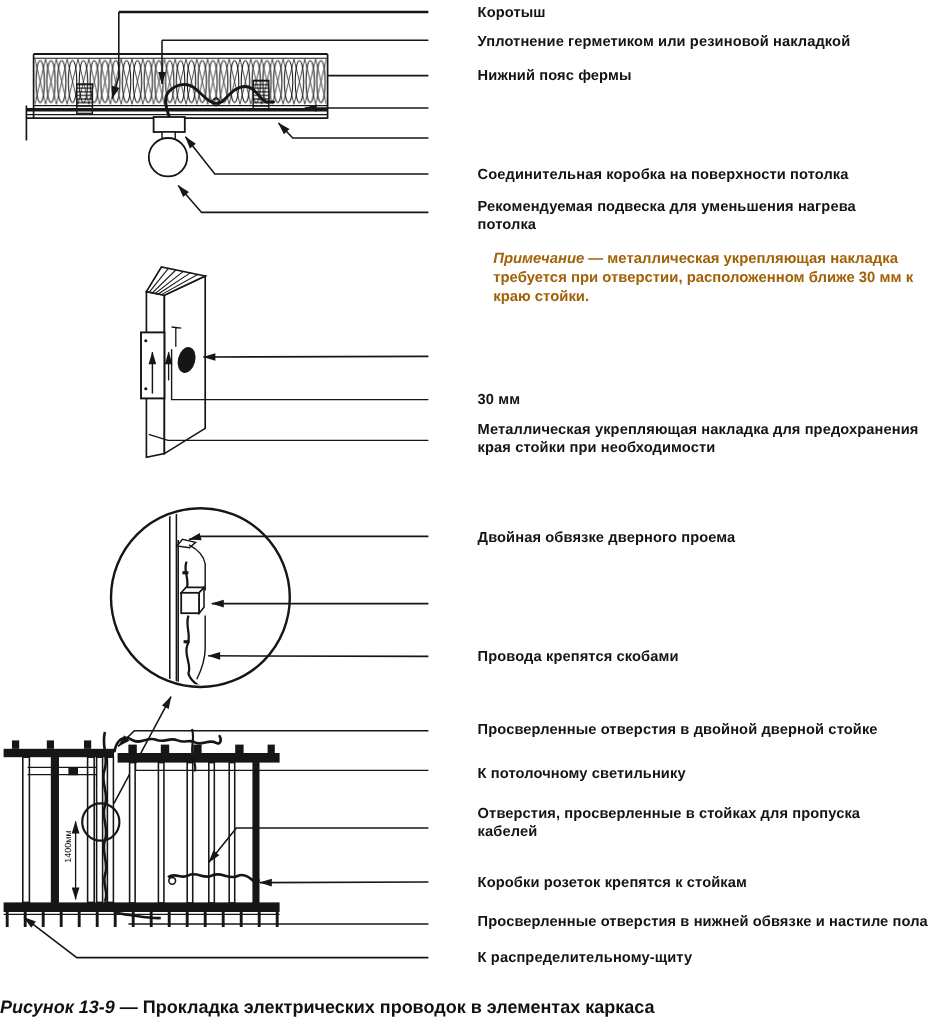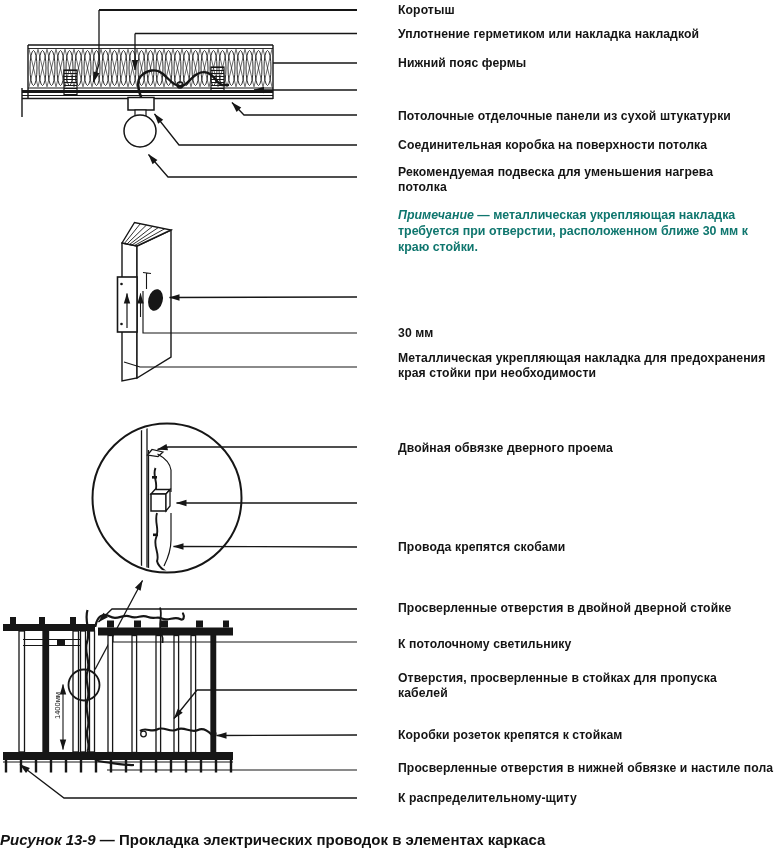--- a/index.html
+++ b/index.html
@@ -2,21 +2,21 @@
 <html><head>
 <meta charset="utf-8">
 <style>
   html,body{margin:0;padding:0;background:#fff;}
   #page{position:relative;width:780px;height:855px;background:#fff;overflow:hidden;
         font-family:"Liberation Sans",sans-serif;text-decoration:underline;}
   #art{position:absolute;left:0;top:0;}
   .co{position:absolute;left:398px;width:380px;color:#141414;
       font:700 12.2px/15px "Liberation Sans",sans-serif;letter-spacing:.1px;}
   .nw{white-space:nowrap;}
-  .note{position:absolute;left:398px;width:350px;color:#0f766e;
+  .note{position:absolute;left:411px;width:350px;color:#a16207;
         font:700 12.4px/15.8px "Liberation Sans",sans-serif;}
   .note .nlab{font-style:italic;}
   .cap{position:absolute;left:0;top:831px;width:652px;text-align:left;color:#111;
        font:700 15px/18px "Liberation Sans",sans-serif;}
   .cap .clab{font-style:italic;}
 </style>
 </head>
 <body>
 
 <div id="page">
@@ -151,23 +151,22 @@
     <path d="M357,609 L112,609 L98.5,622" marker-end="url(#ah)"></path>
     <path d="M113,635.5 V642 M357,642 L113,642" stroke-width="1.1"></path>
     <path d="M357,690 L197,690 L174,718.5" marker-end="url(#ah)"></path>
     <path d="M357,735 L216.5,735.5" marker-end="url(#ah)"></path>
     <path d="M357,770 L107,770" stroke-width="1.1"></path>
     <path d="M357,798 L64,798 L20,764.5" marker-end="url(#ah)"></path>
   </g>
 </svg>
 
   <div class="co nw" style="top:3px">Коротыш</div>
-  <div class="co nw" style="top:27px">Уплотнение герметиком или накладка накладкой</div>
+  <div class="co nw" style="top:27px">Уплотнение герметиком или резиновой накладкой</div>
   <div class="co nw" style="top:56px">Нижний пояс фермы</div>
-  <div class="co nw" style="top:109px">Потолочные отделочные панели из сухой штукатурки</div>
   <div class="co nw" style="top:138px">Соединительная коробка на поверхности потолка</div>
   <div class="co" style="top:165px;width:355px">Рекомендуемая подвеска для уменьшения нагрева потолка</div>
 
   <div class="note" style="top:208px">
     <span class="nlab">Примечание</span><span> — металлическая укрепляющая накладка требуется при отверстии, расположенном ближе 30 мм к краю стойки.</span>
   </div>
 
   <div class="co nw" style="top:326px">30 мм</div>
   <div class="co" style="top:351px;width:385px">Металлическая укрепляющая накладка для предохранения края стойки при необходимости</div>
 

